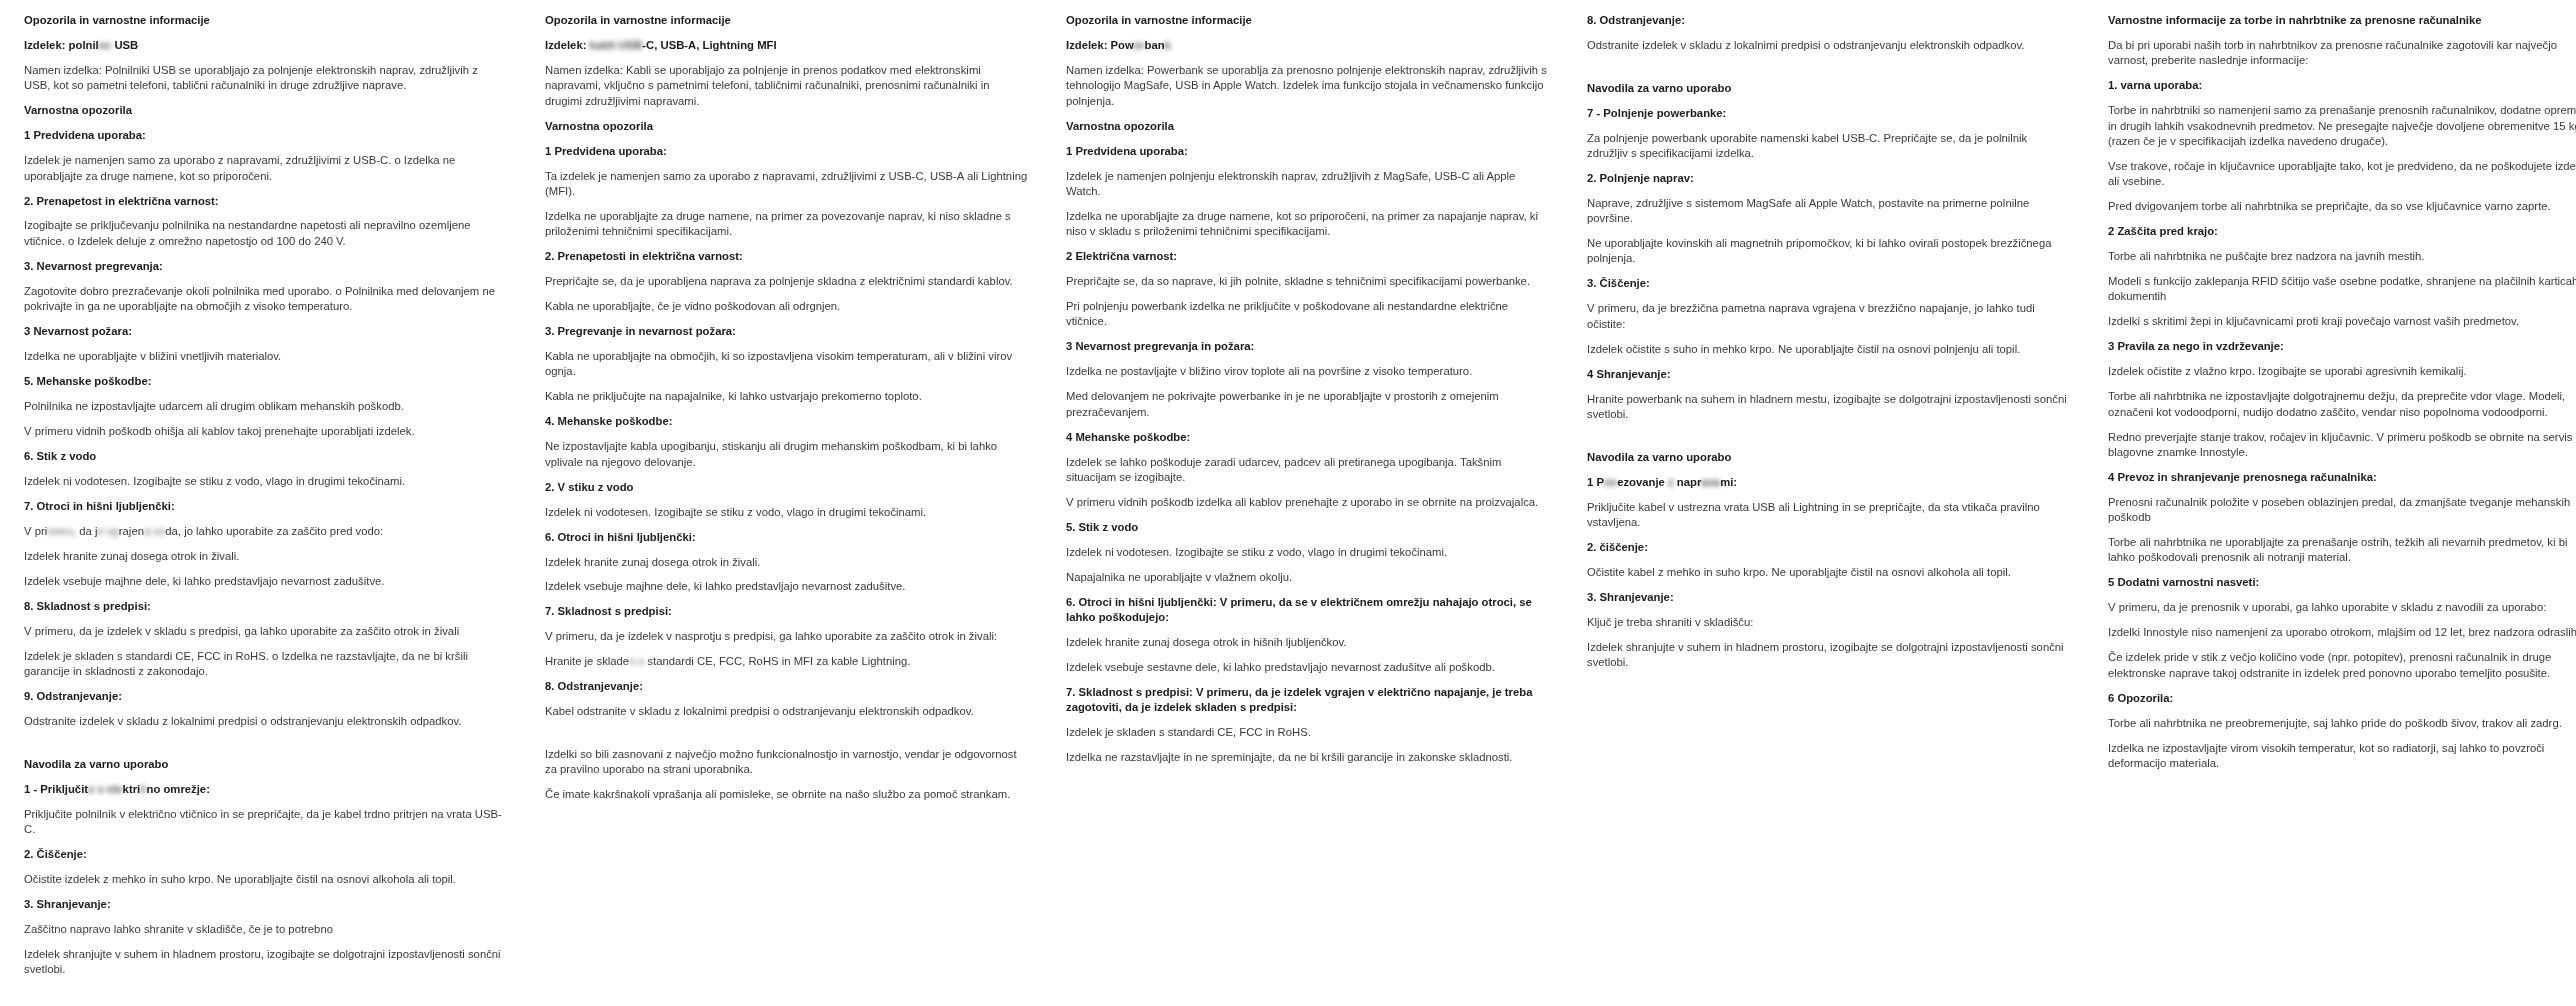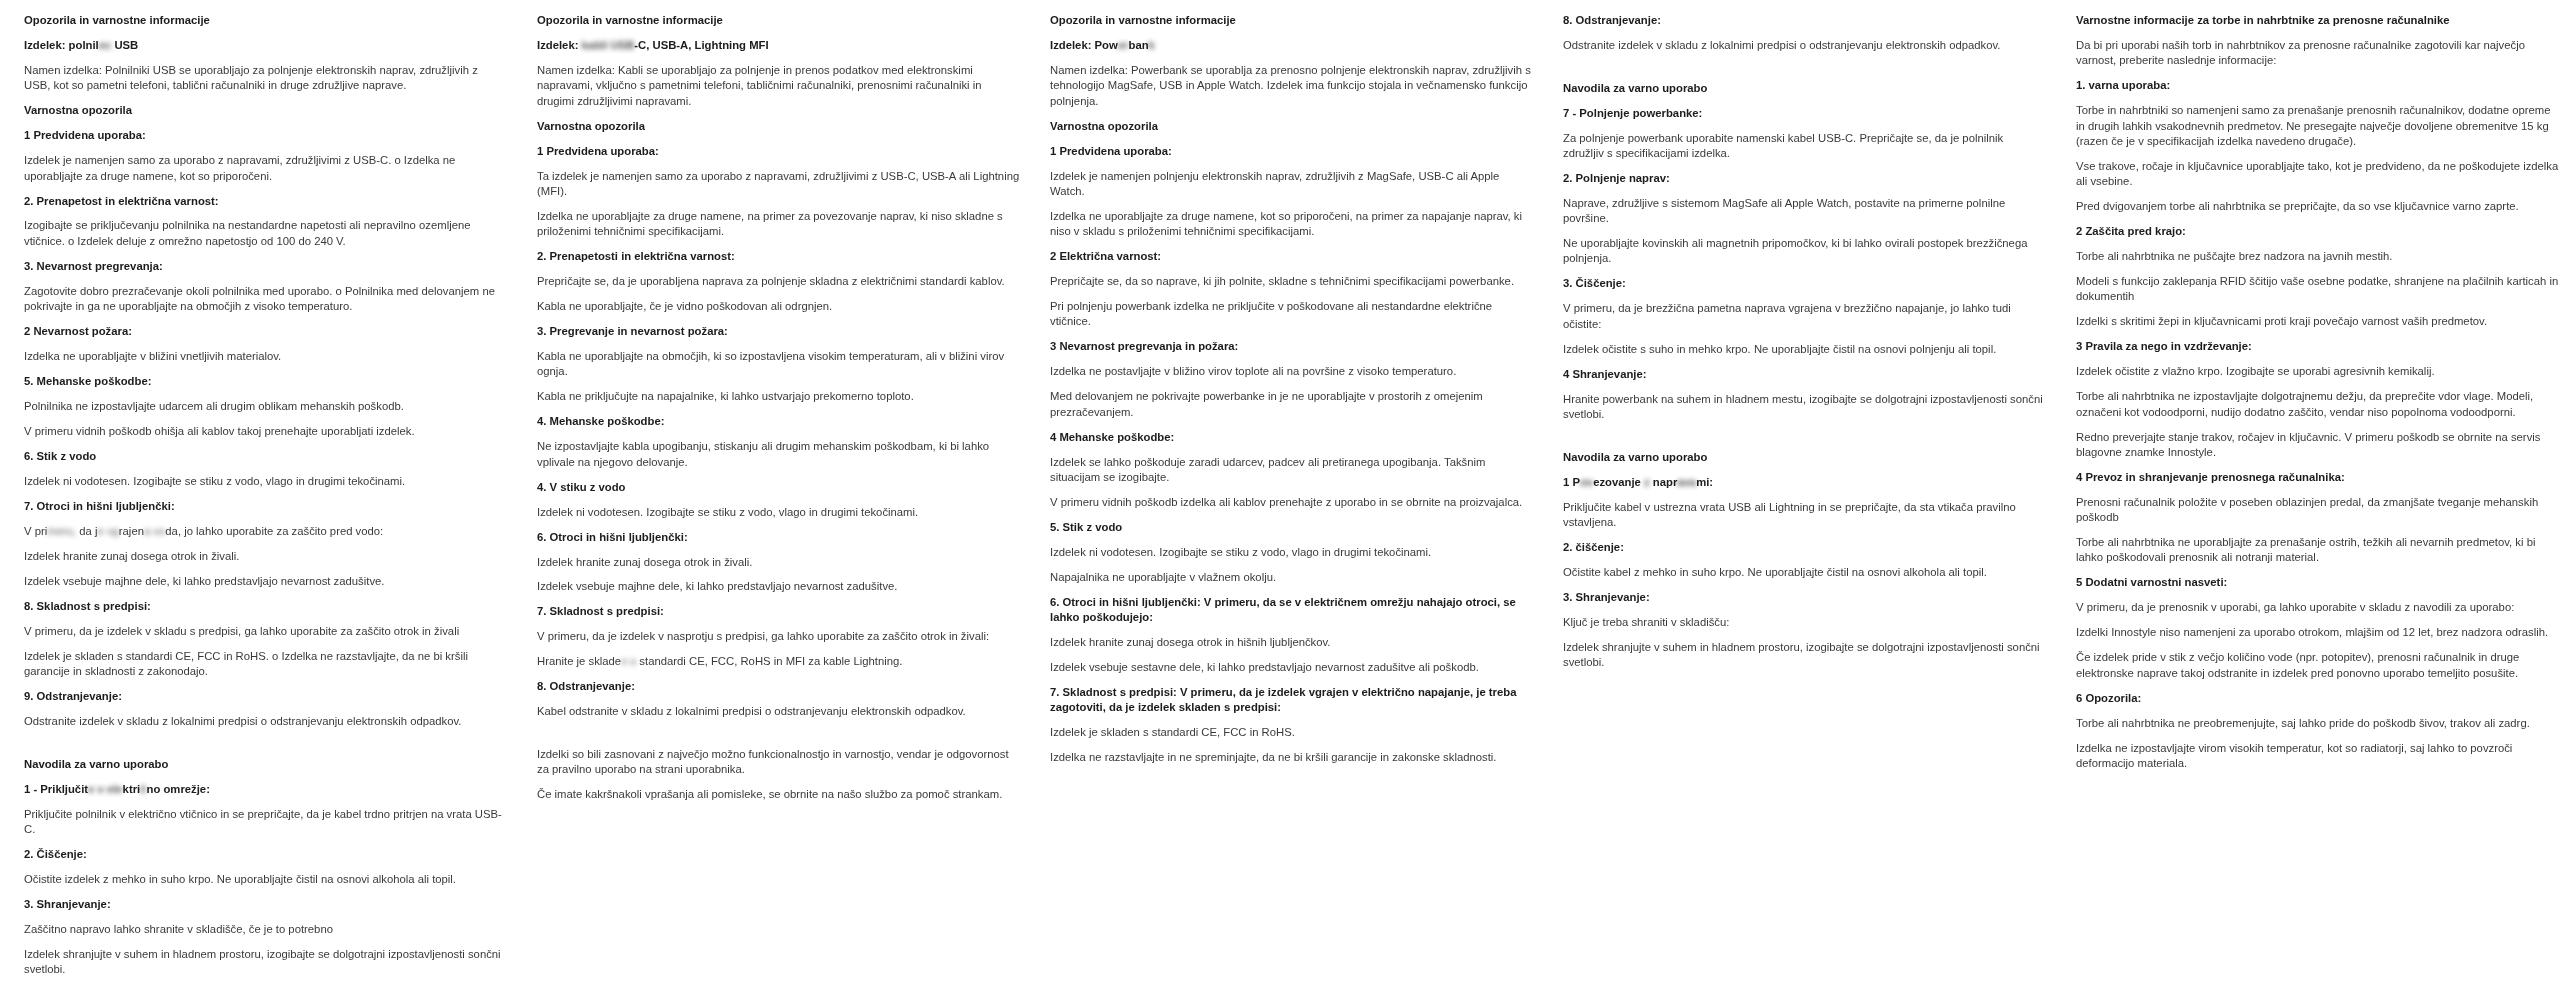--- a/index.html
+++ b/index.html
@@ -12,21 +12,21 @@
   body{
     width:2576px;height:1006px;
     background:var(--bg);
     font-family:"Liberation Sans","DejaVu Sans",sans-serif;
     color:var(--text);
     overflow:hidden;
   }
   .page{
     display:flex;
     padding:13px 0 0 24px;
-    gap:30px;
+    gap:38px;
   }
   .col{
     width:483px;
     flex:0 0 483px;
   }
   .p,.h{
     font-size:11.3px;
     line-height:15.3px;
     margin:0 0 9.7px 0;
     white-space:normal;
@@ -50,21 +50,21 @@
       <div class="h">Opozorila in varnostne informacije</div>
       <div class="h"><span>Izdelek: polnil</span><span class="blur">ec</span><span> USB</span></div>
       <div class="p">Namen izdelka: Polnilniki USB se uporabljajo za polnjenje elektronskih naprav, združljivih z USB, kot so pametni telefoni, tablični računalniki in druge združljive naprave.</div>
       <div class="h">Varnostna opozorila</div>
       <div class="h">1 Predvidena uporaba:</div>
       <div class="p">Izdelek je namenjen samo za uporabo z napravami, združljivimi z USB-C. o Izdelka ne uporabljajte za druge namene, kot so priporočeni.</div>
       <div class="h">2. Prenapetost in električna varnost:</div>
       <div class="p">Izogibajte se priključevanju polnilnika na nestandardne napetosti ali nepravilno ozemljene vtičnice. o Izdelek deluje z omrežno napetostjo od 100 do 240 V.</div>
       <div class="h">3. Nevarnost pregrevanja:</div>
       <div class="p">Zagotovite dobro prezračevanje okoli polnilnika med uporabo. o Polnilnika med delovanjem ne pokrivajte in ga ne uporabljajte na območjih z visoko temperaturo.</div>
-      <div class="h">2 Nevarnost požara:</div>
+      <div class="h">3 Nevarnost požara:</div>
       <div class="p">Izdelka ne uporabljajte v bližini vnetljivih materialov.</div>
       <div class="h">5. Mehanske poškodbe:</div>
       <div class="p">Polnilnika ne izpostavljajte udarcem ali drugim oblikam mehanskih poškodb.</div>
       <div class="p">V primeru vidnih poškodb ohišja ali kablov takoj prenehajte uporabljati izdelek.</div>
       <div class="h">6. Stik z vodo</div>
       <div class="p">Izdelek ni vodotesen. Izogibajte se stiku z vodo, vlago in drugimi tekočinami.</div>
       <div class="h">7. Otroci in hišni ljubljenčki:</div>
       <div class="p"><span>V pri</span><span class="blur">meru, </span><span>da j</span><span class="blur">e vg</span><span>rajen</span><span class="blur">a vo</span><span>da, jo lahko uporabite za zaščito pred vodo:</span></div>
       <div class="p">Izdelek hranite zunaj dosega otrok in živali.</div>
       <div class="p">Izdelek vsebuje majhne dele, ki lahko predstavljajo nevarnost zadušitve.</div>
@@ -92,21 +92,21 @@
       <div class="p">Ta izdelek je namenjen samo za uporabo z napravami, združljivimi z USB-C, USB-A ali Lightning (MFI).</div>
       <div class="p">Izdelka ne uporabljajte za druge namene, na primer za povezovanje naprav, ki niso skladne s priloženimi tehničnimi specifikacijami.</div>
       <div class="h">2. Prenapetosti in električna varnost:</div>
       <div class="p">Prepričajte se, da je uporabljena naprava za polnjenje skladna z električnimi standardi kablov.</div>
       <div class="p">Kabla ne uporabljajte, če je vidno poškodovan ali odrgnjen.</div>
       <div class="h">3. Pregrevanje in nevarnost požara:</div>
       <div class="p">Kabla ne uporabljajte na območjih, ki so izpostavljena visokim temperaturam, ali v bližini virov ognja.</div>
       <div class="p">Kabla ne priključujte na napajalnike, ki lahko ustvarjajo prekomerno toploto.</div>
       <div class="h">4. Mehanske poškodbe:</div>
       <div class="p">Ne izpostavljajte kabla upogibanju, stiskanju ali drugim mehanskim poškodbam, ki bi lahko vplivale na njegovo delovanje.</div>
-      <div class="h">4. V stiku z vodo</div>
+      <div class="h">2. V stiku z vodo</div>
       <div class="p">Izdelek ni vodotesen. Izogibajte se stiku z vodo, vlago in drugimi tekočinami.</div>
       <div class="h">6. Otroci in hišni ljubljenčki:</div>
       <div class="p">Izdelek hranite zunaj dosega otrok in živali.</div>
       <div class="p">Izdelek vsebuje majhne dele, ki lahko predstavljajo nevarnost zadušitve.</div>
       <div class="h">7. Skladnost s predpisi:</div>
       <div class="p">V primeru, da je izdelek v nasprotju s predpisi, ga lahko uporabite za zaščito otrok in živali:</div>
       <div class="p"><span>Hranite je sklade</span><span class="blur">n s</span><span> standardi CE, FCC, RoHS in MFI za kable Lightning.</span></div>
       <div class="h">8. Odstranjevanje:</div>
       <div class="p">Kabel odstranite v skladu z lokalnimi predpisi o odstranjevanju elektronskih odpadkov.</div>
       <div class="gap"></div>

